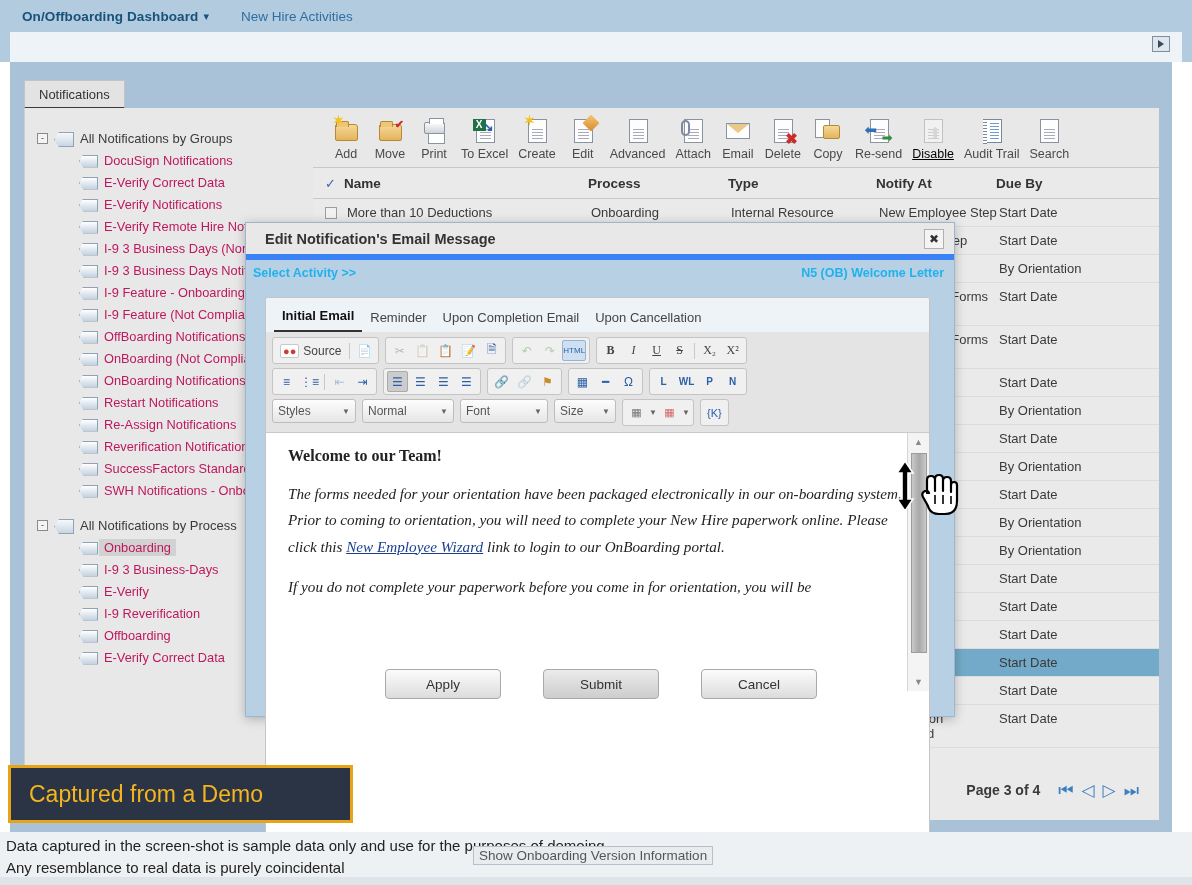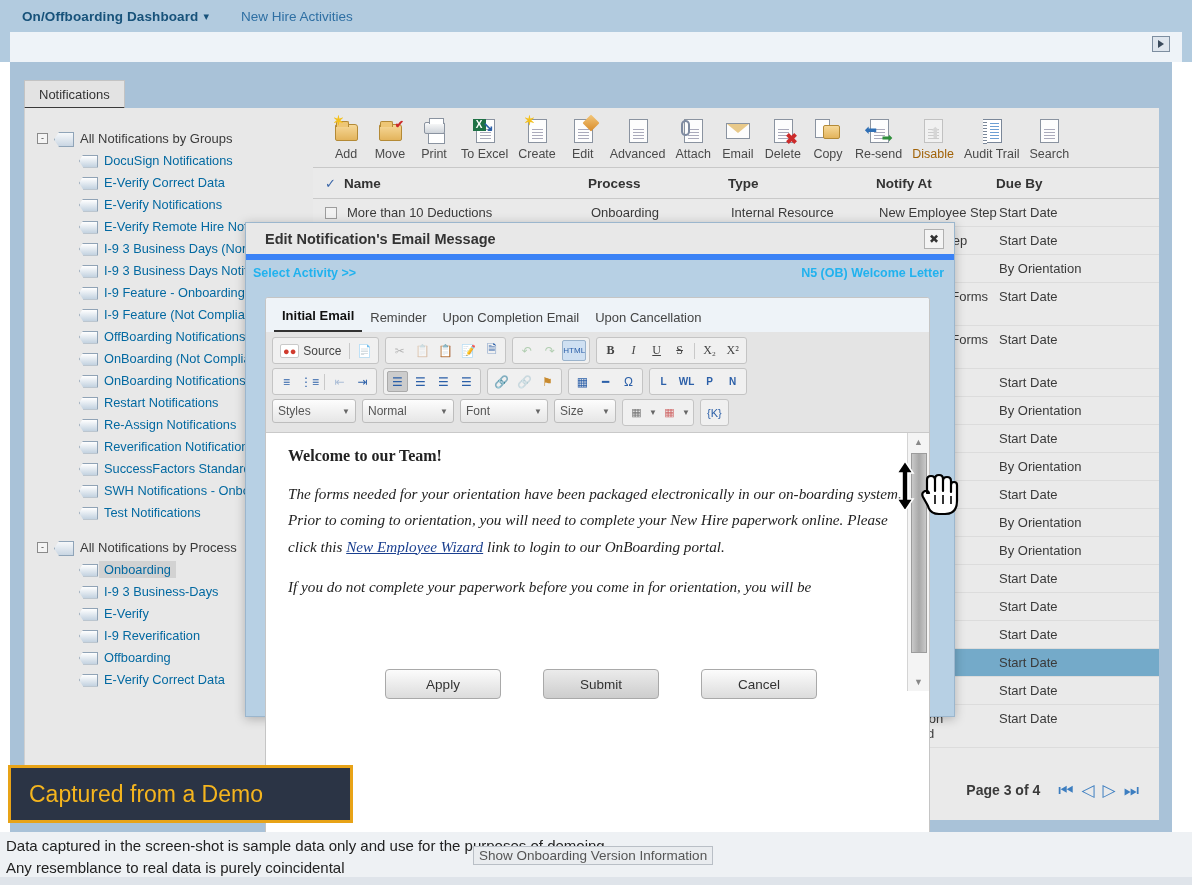--- a/index.html
+++ b/index.html
@@ -86,38 +86,38 @@
   .node-icon {
     width:17px;height:11px;margin-right:8px;position:relative;flex:none;
   }
   .node-icon:before{
     content:"";position:absolute;left:0;top:0;width:17px;height:11px;
     background:linear-gradient(#ffffff,#c3d2e0);
     border:1px solid #90a3b6;
     clip-path:polygon(22% 0,100% 0,100% 100%,22% 100%,0 50%);
   }
   .tree-item .lbl {
-    font-size:12.8px; color:#0369a1; white-space:nowrap;
+    font-size:12.8px; color:#be185d; white-space:nowrap;
   }
   .tree-item.selected .lbl { background:#d2d2d2; padding:1px 5px; margin:-1px -5px; }
   .tree-gap { height:14px; }
 
   
   #toolbar {
     position:absolute; left:288px; top:0; width:846px; height:60px;
     background:#e8e8e8; border-bottom:1px solid #c8c8c8;
     display:flex; align-items:flex-start; padding:8px 0 0 16px;
   }
   .tb-btn {
     display:flex; flex-direction:column; align-items:center;
     width:auto; min-width:34px; margin-right:10px; cursor:pointer;
   }
   .tb-btn .ic { width:30px; height:30px; position:relative; }
   .tb-btn .cap { font-size:12.5px; color:#4a4a4a; margin-top:1px; white-space:nowrap; }
-  .tb-btn.disabled .cap { color:#a16207; }
+  .tb-btn.disabled .cap { color:#000000;text-decoration:underline; }
   .tb-btn.disabled .ic { opacity:.45; filter:grayscale(1); }
 
   
   .ico-sheet{position:absolute;left:6px;top:3px;width:19px;height:24px;background:#fdfdfd;border:1px solid #8a93a0;}
   .ico-sheet:after{content:"";position:absolute;left:3px;top:9px;right:3px;height:1px;
     box-shadow:0 0 0 0 #9aa,0 3px 0 0 #aab,0 6px 0 0 #aab,0 9px 0 0 #aab;background:#aab;}
   .ico-fold{position:absolute;left:4px;top:8px;width:23px;height:17px;background:linear-gradient(#f6d898,#e3b45c);border:1px solid #b48a36;border-radius:2px 3px 2px 2px;}
   .ico-fold:before{content:"";position:absolute;left:0;top:-4px;width:11px;height:5px;background:#eec675;border:1px solid #b48a36;border-bottom:none;border-radius:2px 2px 0 0;}
   .spark{position:absolute;left:2px;top:0px;color:#f3c01c;font-size:13px;line-height:10px;font-weight:bold;}
   .redcheck{position:absolute;right:1px;top:2px;color:#cc2b2b;font-size:11px;font-weight:bold;}
@@ -351,24 +351,20 @@
           <span class="lbl">Reverification Notifications</span>
         </div>
         <div class="tree-item">
           <span class="node-icon"></span>
           <span class="lbl">SuccessFactors Standard</span>
         </div>
         <div class="tree-item">
           <span class="node-icon"></span>
           <span class="lbl">SWH Notifications - Onboarding</span>
         </div>
-        <div class="tree-item">
-          <span class="node-icon"></span>
-          <span class="lbl">Test Notifications</span>
-        </div>
         <div class="tree-gap"></div>
         <div class="tree-group">
           <span class="exp-box">-</span>
           <span class="grp-icon"></span>
           <span class="lbl">All Notifications by Process</span>
         </div>
         <div class="tree-item selected">
           <span class="node-icon"></span>
           <span class="lbl">Onboarding</span>
         </div>

